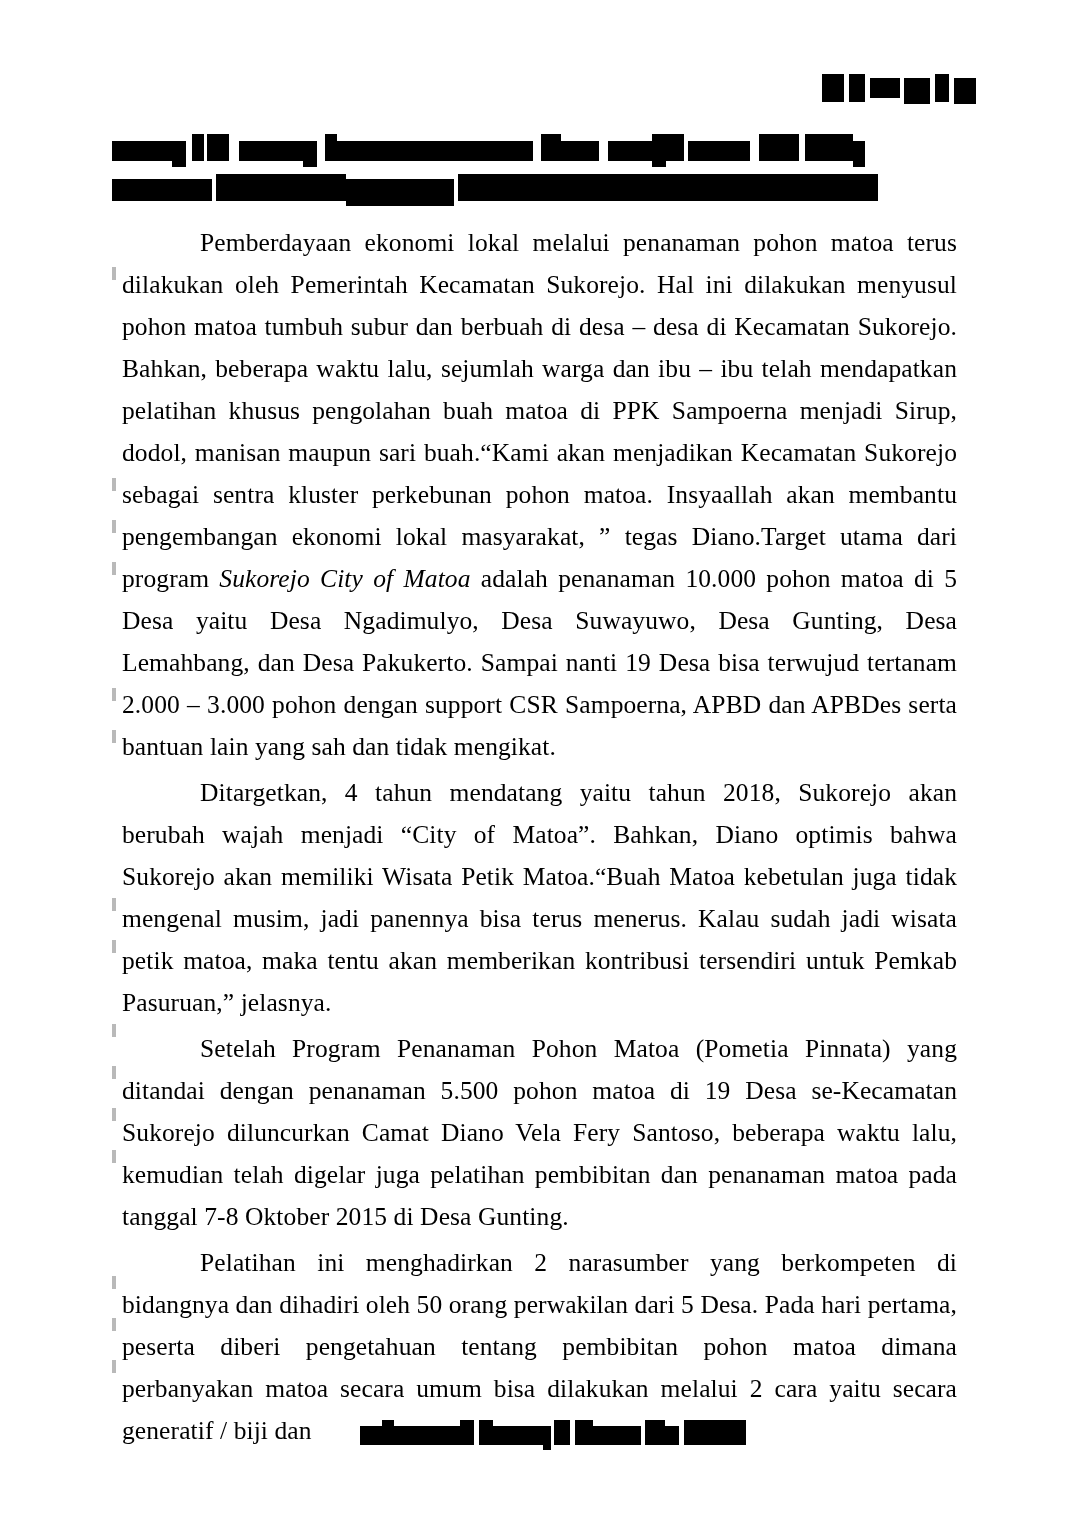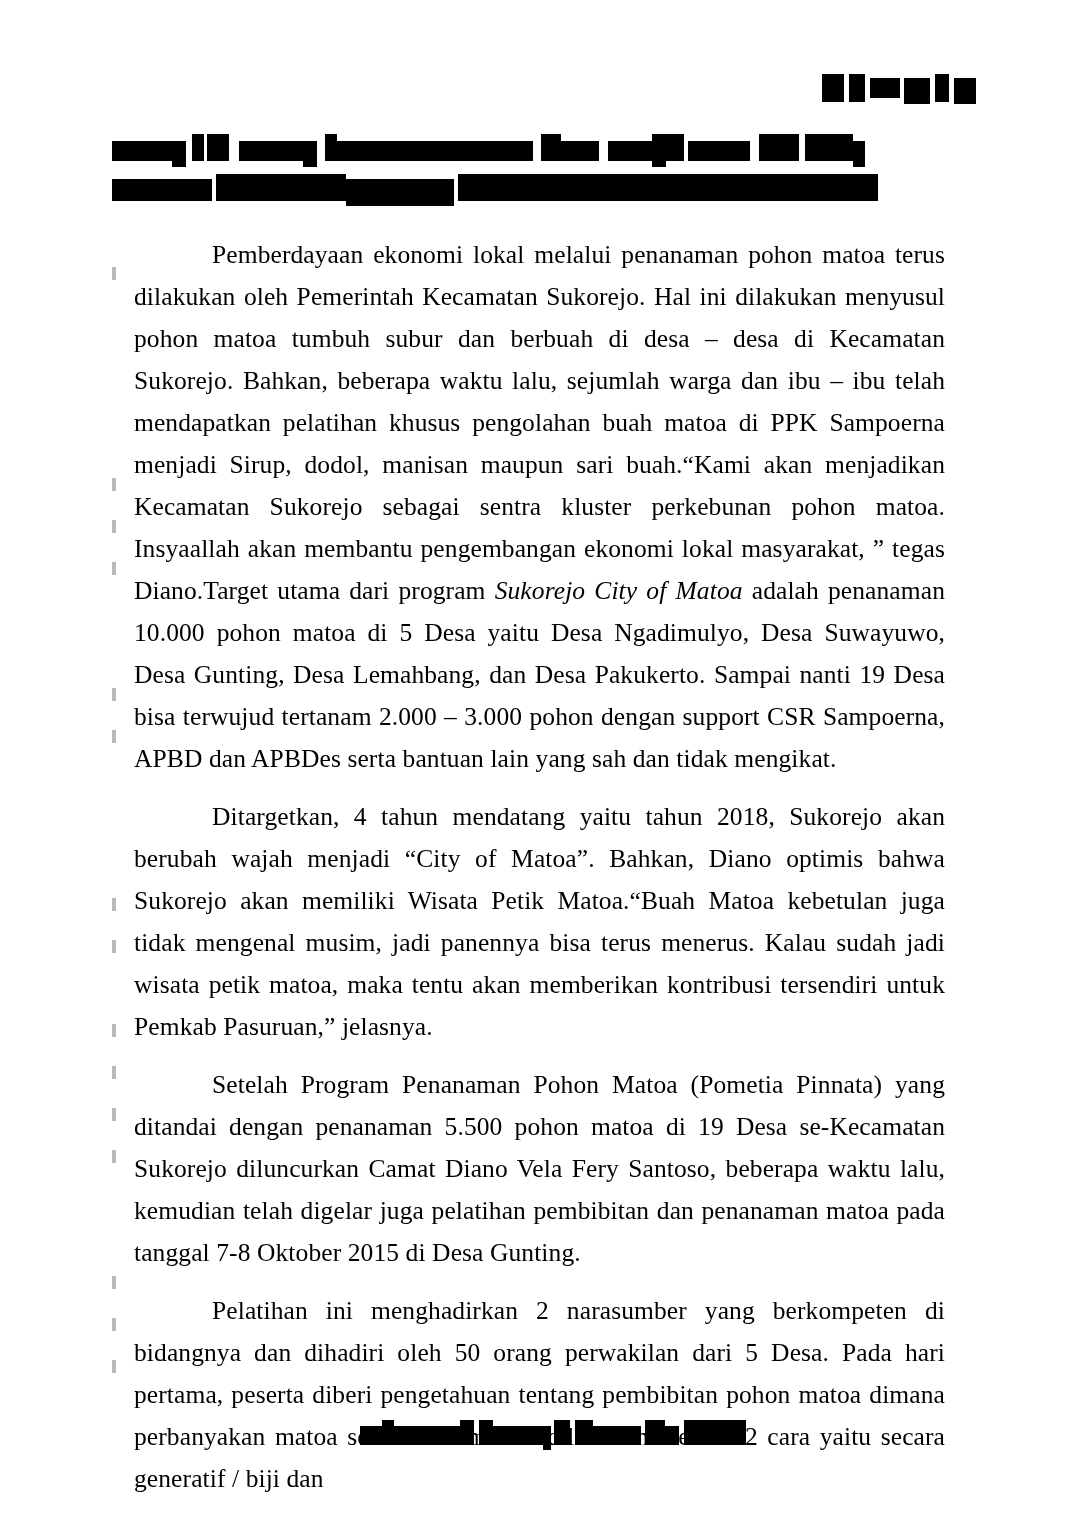--- a/index.html
+++ b/index.html
@@ -79,21 +79,21 @@
   #footer-redaction .desc { height: 24px; margin-bottom: 0px; }
 
   
   #body-text {
     position: absolute;
     top: 218px;
     left: 118px;
     width: 843px;
   }
   .para {
-    margin: 16px;
+    margin: 4px;
     text-align: justify;
     text-justify: inter-word;
     font-size: 25.5px;
     line-height: 42px;
     text-indent: 78px;
     letter-spacing: 0.1px;
   }
   .para .it { font-style: italic; }
 
   

